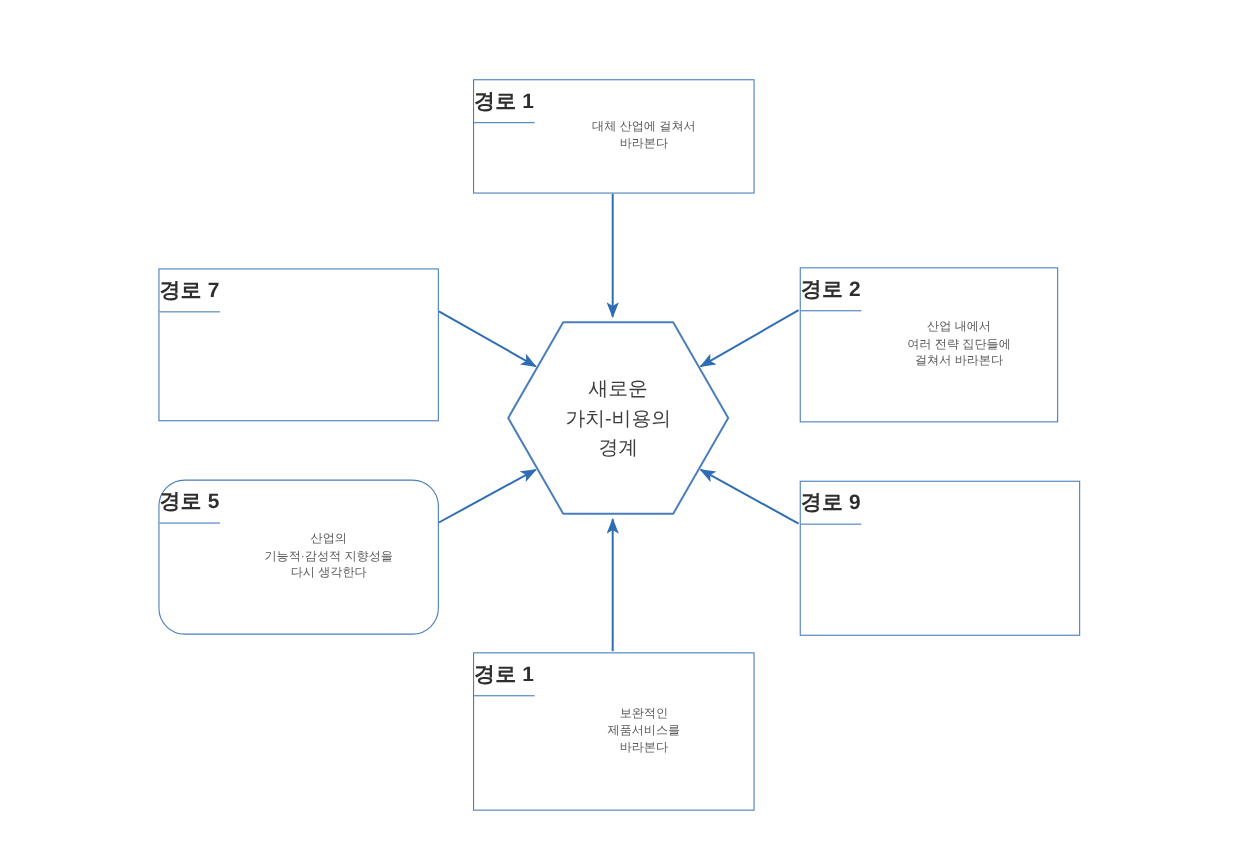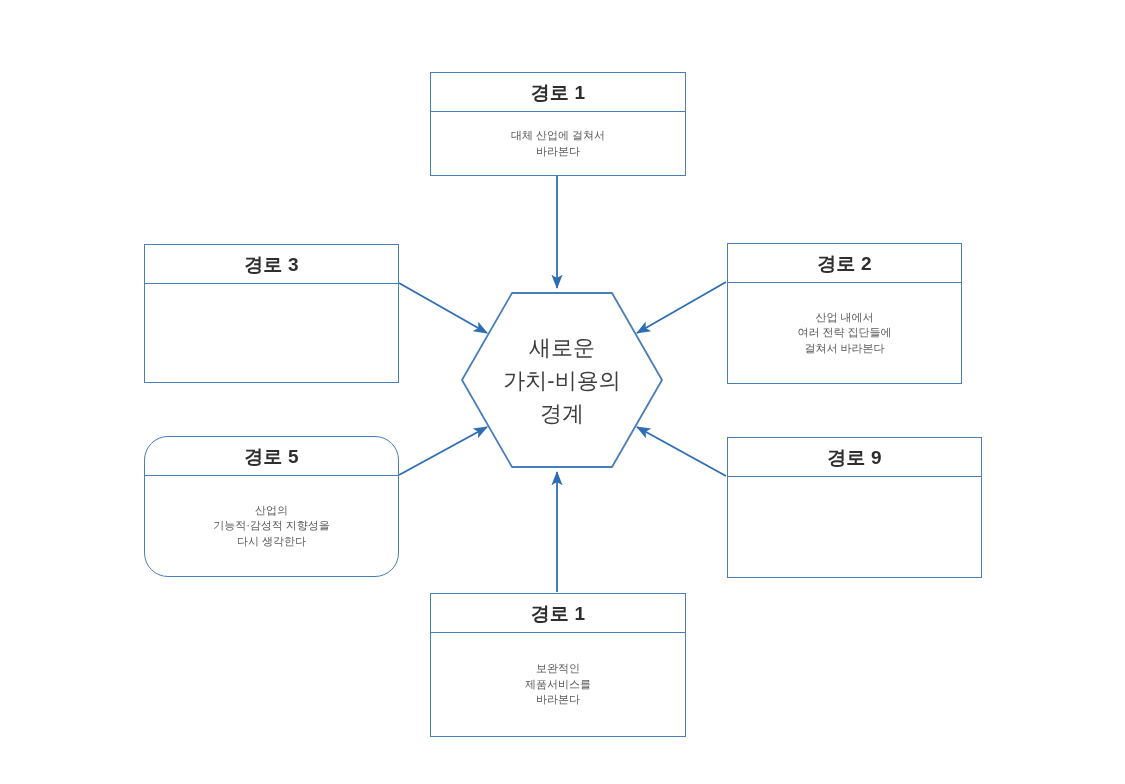--- a/index.html
+++ b/index.html
@@ -25,21 +25,21 @@
     top: 0;
     width: 1125px;
     height: 784px;
   }
   .path-box {
     position: absolute;
     background: #ffffff;
     border: 1.4px solid #4a7ebb;
     box-sizing: border-box;
     display: flex;
-    flex-direction: column;
+    flex-direction: row;
   }
   .path-box .box-title {
     height: 39px;
     line-height: 39px;
     text-align: center;
     font-size: 19px;
     font-weight: bold;
     color: #2e2e2e;
     border-bottom: 1.4px solid #4a7ebb;
     box-sizing: border-box;
@@ -62,21 +62,21 @@
   .hex-label {
     position: absolute;
     left: 462px;
     top: 293px;
     width: 200px;
     height: 174px;
     display: flex;
     align-items: center;
     justify-content: center;
     text-align: center;
-    font-size: 22px;
+    font-size: 18px;
     line-height: 1.5;
     color: #3d3d3d;
     white-space: pre-line;
     pointer-events: none;
   }
 </style>
 </head>
 <body>
 
 <div id="diagram-root">
@@ -128,20 +128,20 @@
   </div>
 
   <div class="path-box" style="left:144px; top:436px; width:255px; height:141px;border-radius:24px;">
     <div class="box-title">경로 5</div>
     <div class="box-body">산업의
 기능적·감성적 지향성을
 다시 생각한다</div>
   </div>
 
   <div class="path-box" style="left:144px; top:244px; width:255px; height:139px;">
-    <div class="box-title">경로 3</div>
+    <div class="box-title">경로 7</div>
   </div>
 
   <div class="hex-label">새로운
 가치-비용의
 경계</div>
 
 </div>
 
 </body></html>

